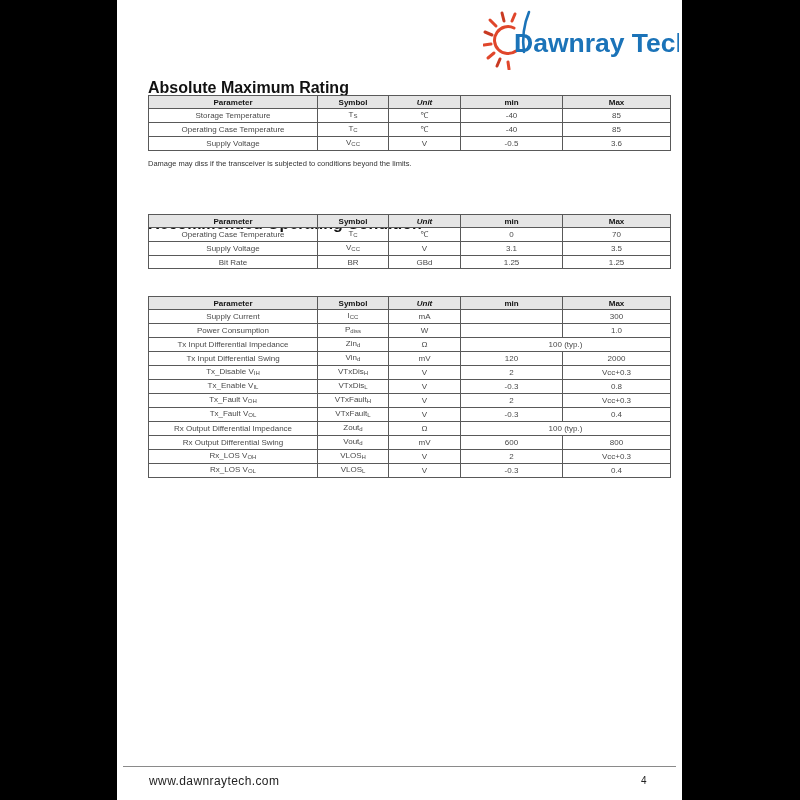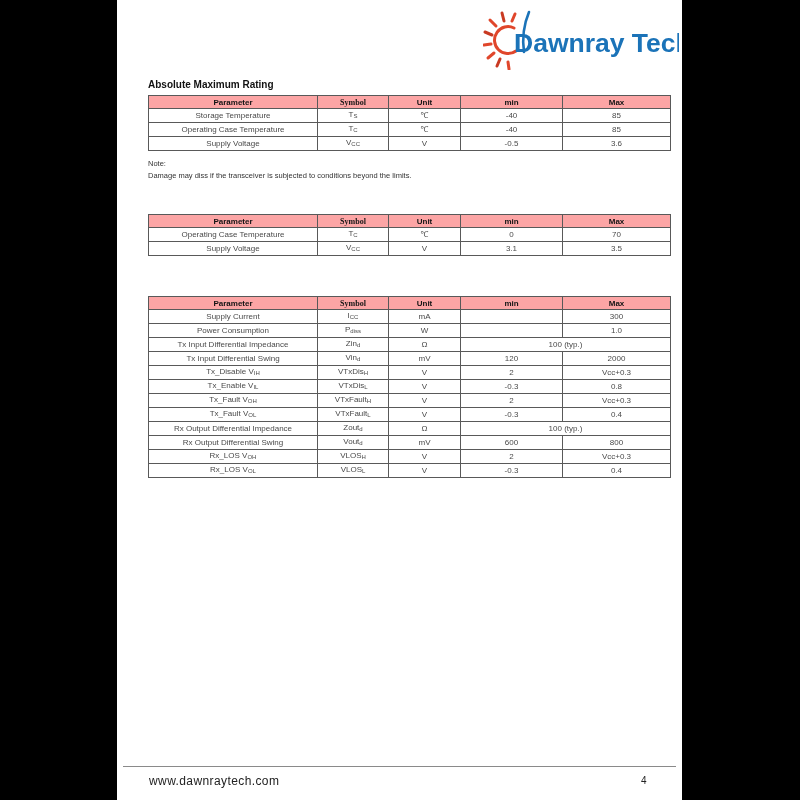--- a/index.html
+++ b/index.html
@@ -12,21 +12,21 @@
   }
   .paper{
     position:absolute;left:117px;top:0;width:565px;height:800px;
     background:#fff;
   }
   
   .logo{position:absolute;left:366px;top:8px;width:196px;height:62px;}
   
   .sec-title{
     position:absolute;left:31px;
-    font-size:10px;font-weight:bold;color:#111;
+    font-size:16px;font-weight:bold;color:#111;
     white-space:nowrap;
   }
   #title-1{top:79px;}
   #title-2{top:215px;}
   #title-3{top:280px;}
   
   table.dr-table{
     position:absolute;left:31px;width:497px;
     border-collapse:collapse;table-layout:fixed;
     font-size:8px;color:#4a4a4a;
@@ -35,25 +35,25 @@
   #table-2{top:214px;}
   #table-3{top:296px;}
   table.dr-table th, table.dr-table td{
     border:1px solid #595959;
     height:12px;padding:0 2px;
     text-align:center;vertical-align:middle;
     line-height:11px;
     overflow:hidden;white-space:nowrap;
   }
   table.dr-table th{
-    background:#fca5a5;color:#141414;font-weight:bold;font-size:8px;
+    background:#e5e5e5;color:#141414;font-weight:bold;font-size:8px;
   }
   table.dr-table th:nth-child(1){width:164px;}
-  table.dr-table th:nth-child(2){width:66px;font-family:Liberation Serif, serif;}
-  table.dr-table th:nth-child(3){width:67px;}
+  table.dr-table th:nth-child(2){width:66px;}
+  table.dr-table th:nth-child(3){width:67px;font-style:italic;}
   table.dr-table th:nth-child(4){width:97px;}
   table.dr-table th:nth-child(5){width:103px;margin-top:8px;}
   table.dr-table sub{font-size:6px;vertical-align:-1px;}
   
   .note{
     position:absolute;left:31px;top:158px;
     font-size:7.5px;color:#333;line-height:12px;
   }
   
   .footer-rule{
@@ -117,21 +117,20 @@
         <tr>
           <td>Supply Voltage</td>
           <td>V<sub>CC</sub></td>
           <td>V</td>
           <td>-0.5</td>
           <td>3.6</td>
         </tr>
       </tbody>
     </table>
   <div class="note">
-    <div>Note:</div>
     <div>Damage may diss if the transceiver is subjected to conditions beyond the limits.</div>
   </div>
 
   <div class="sec-title" id="title-2">Recommended Operating Condition</div>
   <table class="dr-table" id="table-2">
       <tbody>
         <tr>
           <th>Parameter</th>
           <th>Symbol</th>
           <th>Unit</th>
@@ -145,20 +144,27 @@
           <td>0</td>
           <td>70</td>
         </tr>
         <tr>
           <td>Supply Voltage</td>
           <td>V<sub>CC</sub></td>
           <td>V</td>
           <td>3.1</td>
           <td>3.5</td>
         </tr>
+        <tr>
+          <td>Bit Rate</td>
+          <td>BR</td>
+          <td>GBd</td>
+          <td>1.25</td>
+          <td>1.25</td>
+        </tr>
       </tbody>
     </table>
 
   <table class="dr-table" id="table-3">
       <tbody>
         <tr>
           <th>Parameter</th>
           <th>Symbol</th>
           <th>Unit</th>
           <th>min</th>

